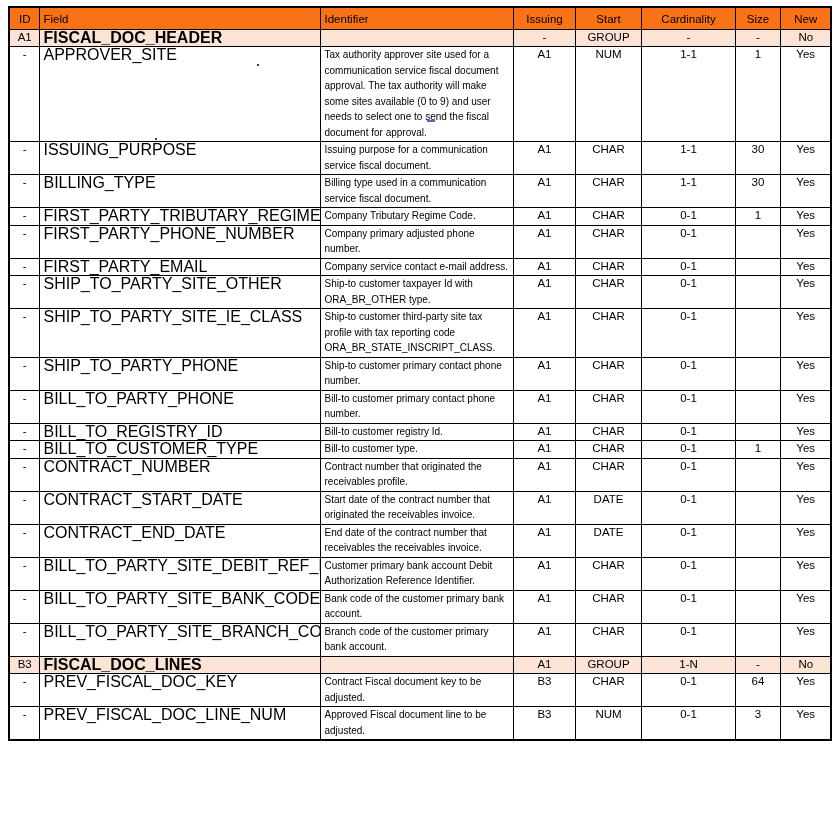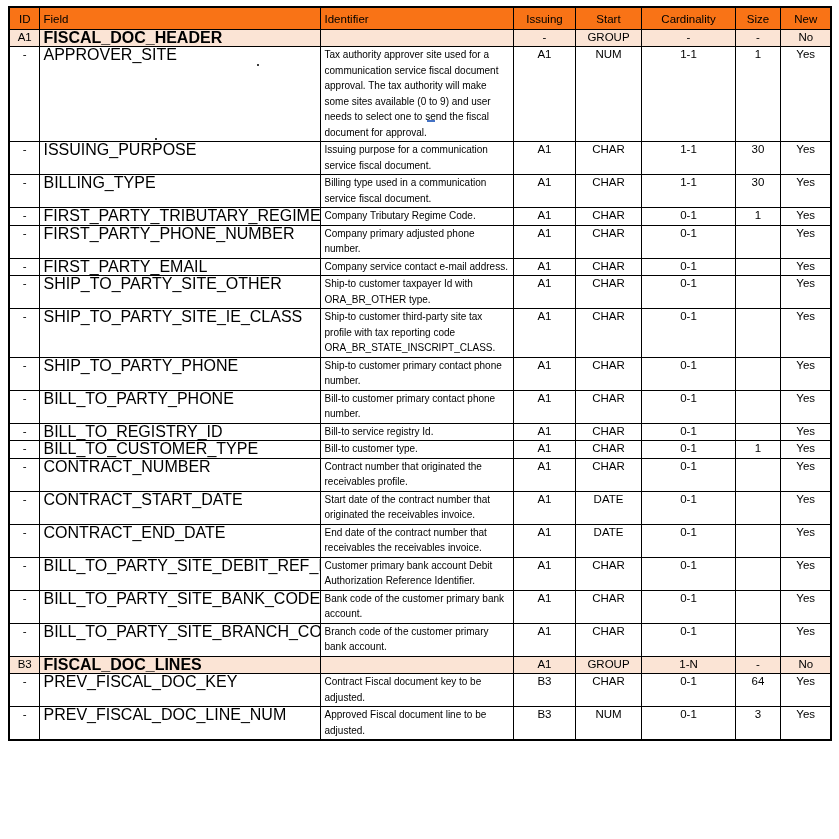--- a/index.html
+++ b/index.html
@@ -217,21 +217,21 @@
     <td class="c-desc"><span class="txt">Bill-to customer primary contact phone number.</span></td>
     <td class="c-parent"><span class="txt">A1</span></td>
     <td class="c-type"><span class="txt">CHAR</span></td>
     <td class="c-card"><span class="txt">0-1</span></td>
     <td class="c-size"><span class="txt"></span></td>
     <td class="c-new"><span class="txt">Yes</span></td>
   </tr>
         <tr>
     <td class="c-id"><span class="txt">-</span></td>
     <td class="c-field"><span class="txt">BILL_TO_REGISTRY_ID</span></td>
-    <td class="c-desc"><span class="txt">Bill-to service registry Id.</span></td>
+    <td class="c-desc"><span class="txt">Bill-to customer registry Id.</span></td>
     <td class="c-parent"><span class="txt">A1</span></td>
     <td class="c-type"><span class="txt">CHAR</span></td>
     <td class="c-card"><span class="txt">0-1</span></td>
     <td class="c-size"><span class="txt"></span></td>
     <td class="c-new"><span class="txt">Yes</span></td>
   </tr>
         <tr>
     <td class="c-id"><span class="txt">-</span></td>
     <td class="c-field"><span class="txt">BILL_TO_CUSTOMER_TYPE</span></td>
     <td class="c-desc"><span class="txt">Bill-to customer type.</span></td>

